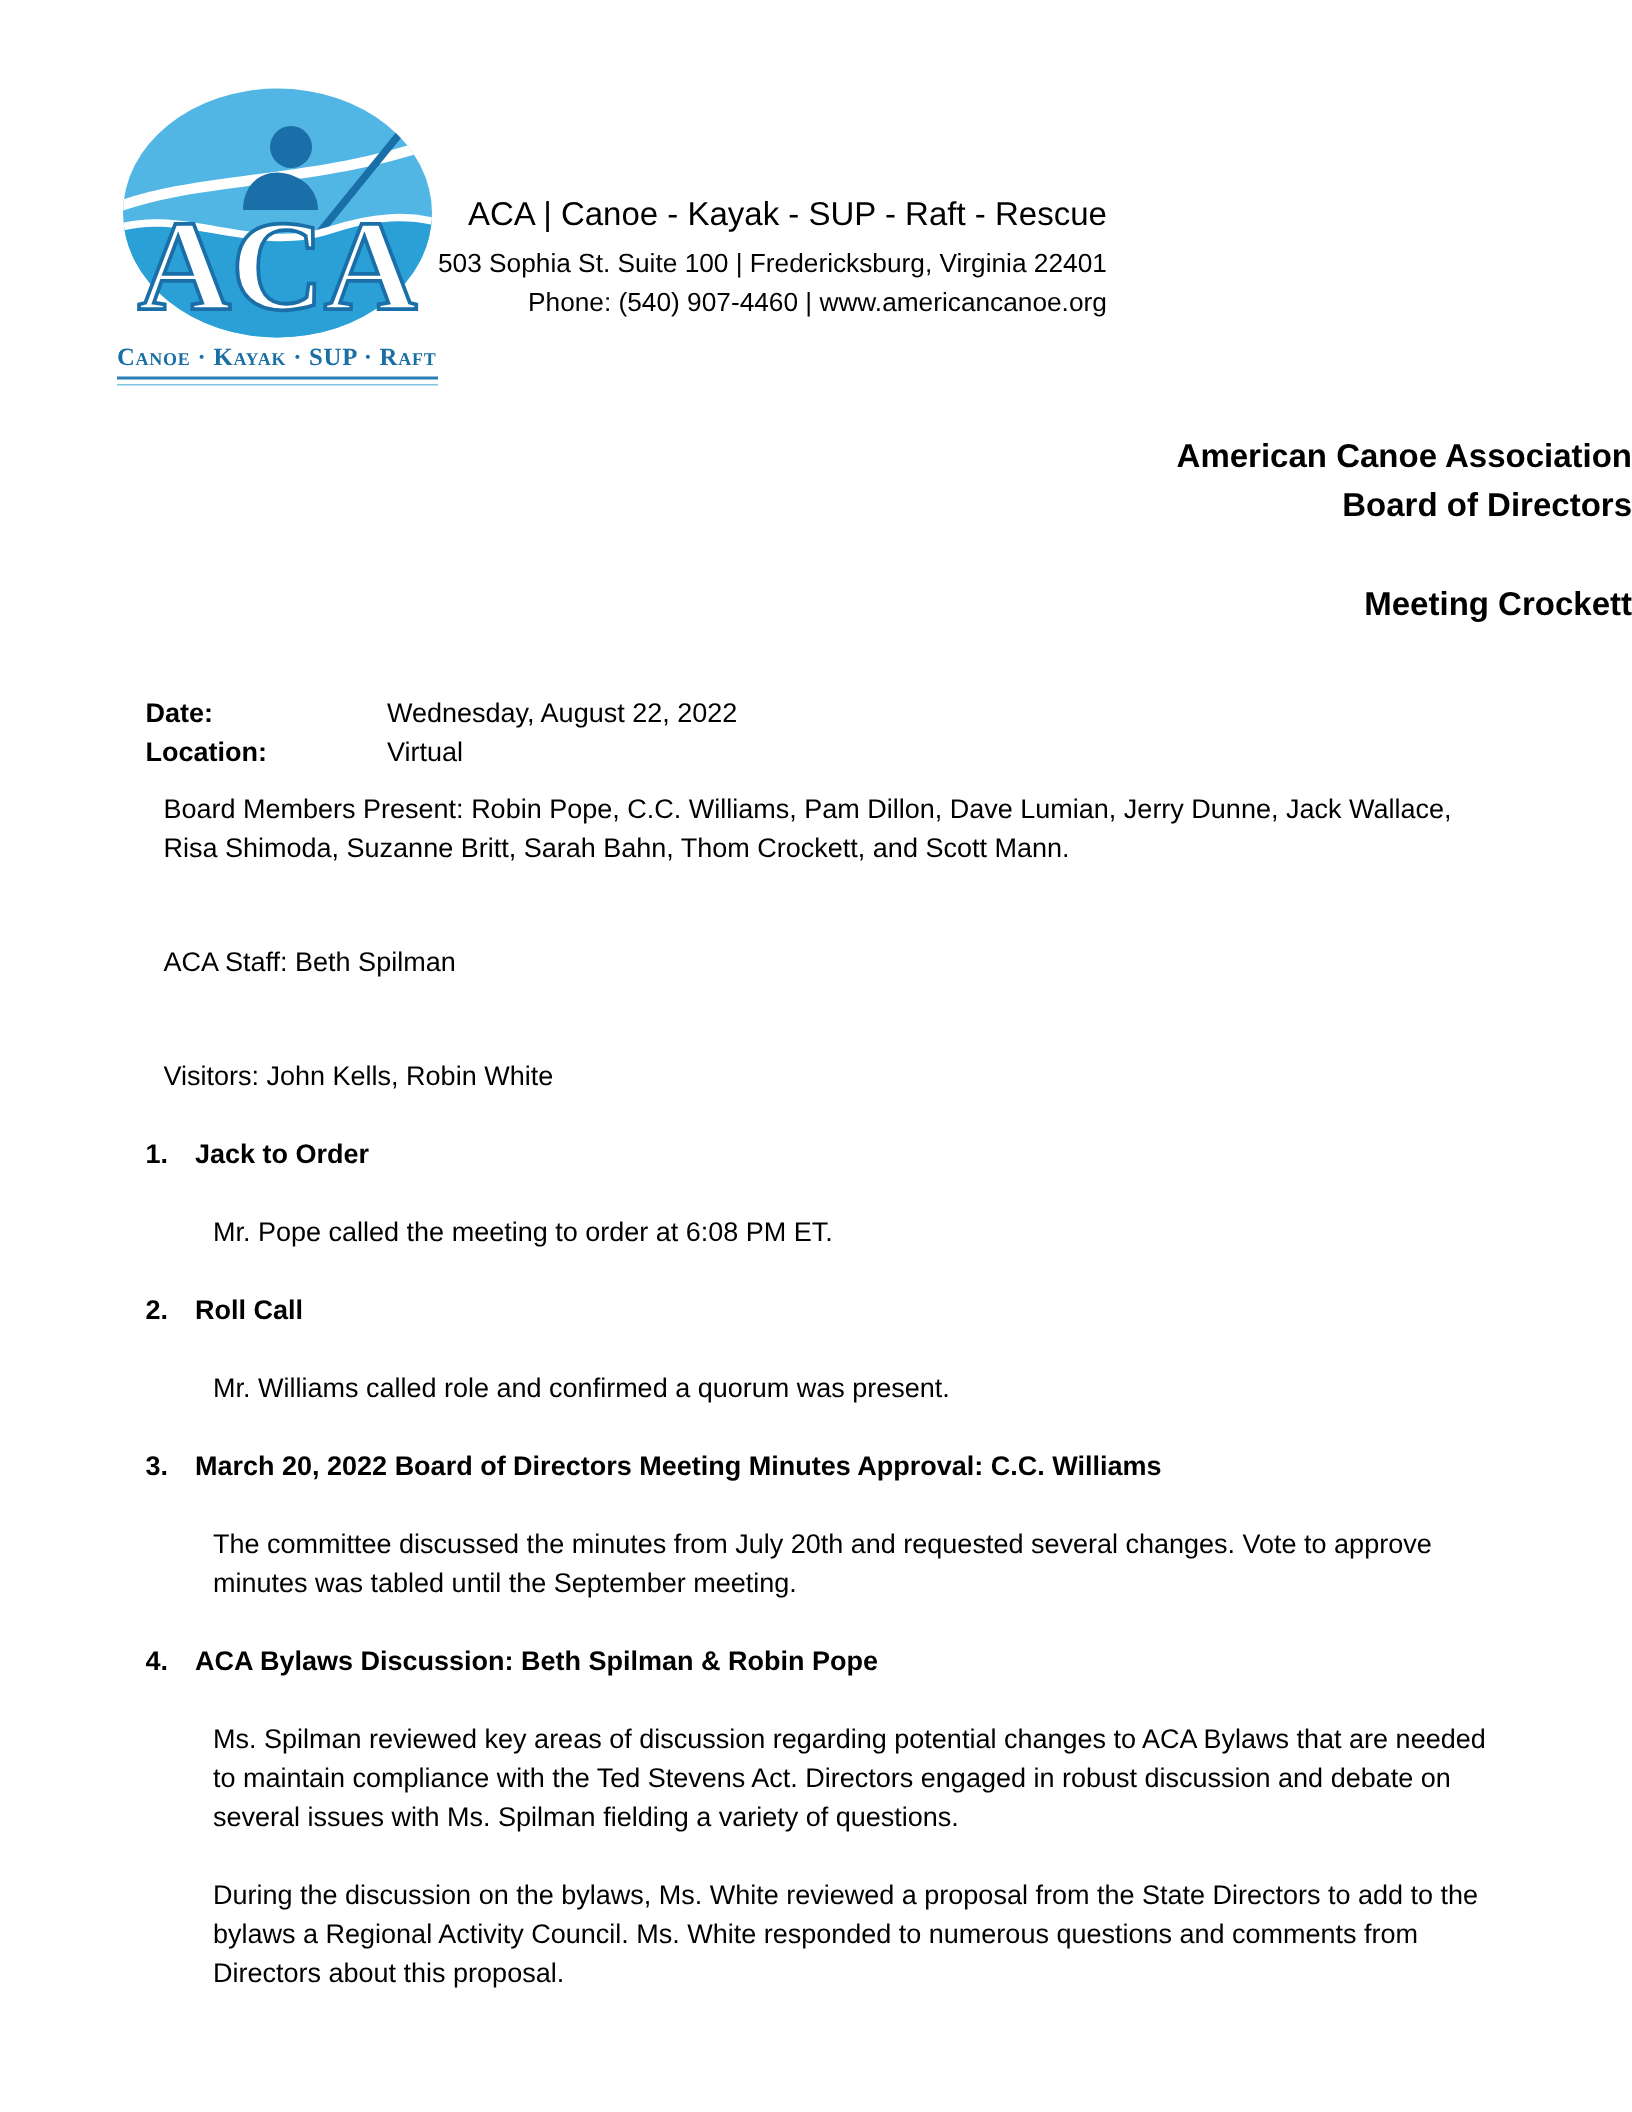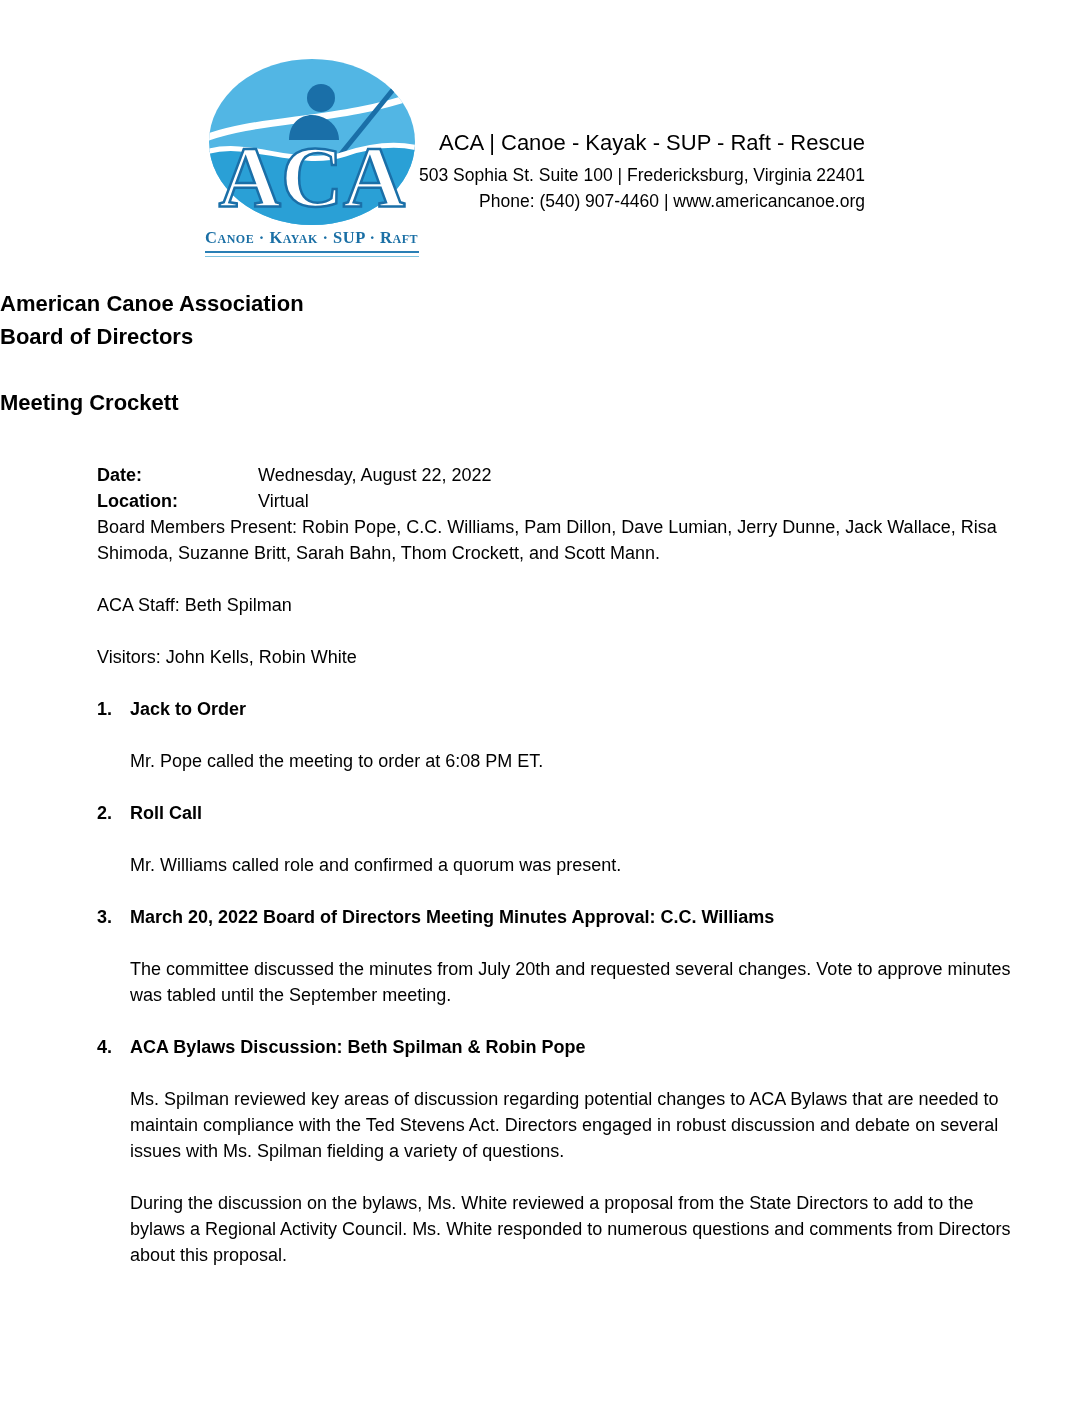--- a/index.html
+++ b/index.html
@@ -10,21 +10,21 @@
     height: 1408px;
     background: #ffffff;
     font-family: "Liberation Sans", sans-serif;
     color: #000000;
     overflow: hidden;
   }
 
   
   .header {
     display: flex;
-    justify-content: center;
+    justify-content: flex-start;
     align-items: flex-start;
     padding: 58px 96px 0 78px;
   }
   .logo-block { width: 214px; }
   .logo-circle-svg { display: block; width: 214px; height: 168px; }
   .logo-banner {
     margin-top: 2px;
     text-align: center;
     font-family: "Liberation Serif", serif;
     font-variant: small-caps;
@@ -49,37 +49,37 @@
   .header-line1 {
     font-size: 22px;
     line-height: 30px;
     margin-bottom: 4px;
   }
   .header-line2, .header-line3 { font-size: 17.5px; }
 
   
   .doc-titles {
     margin-top: 30px;
-    text-align: left;
+    text-align: right;
     font-weight: bold;
     font-size: 22px;
     line-height: 33px;
   }
   .doc-subtitle2 { margin-top: 33px; }
 
   
   .content {
     margin: 43px 75px 0 97px;
     width: 916px;
     font-size: 18px;
     line-height: 26px;
   }
   .meta-row { display: flex; }
   .meta-label { font-weight: bold; width: 161px; flex: 0 0 161px; }
-  .para { margin: 0; }
+  .para { margin: 12px; }
   .gap { height: 26px; }
 
   .section { margin-top: 26px; }
   .section-heading {
     display: flex;
     font-weight: bold;
     margin-bottom: 26px;
   }
   .section-number { width: 33px; flex: 0 0 33px; }
   .section-body { margin-left: 33px; }

